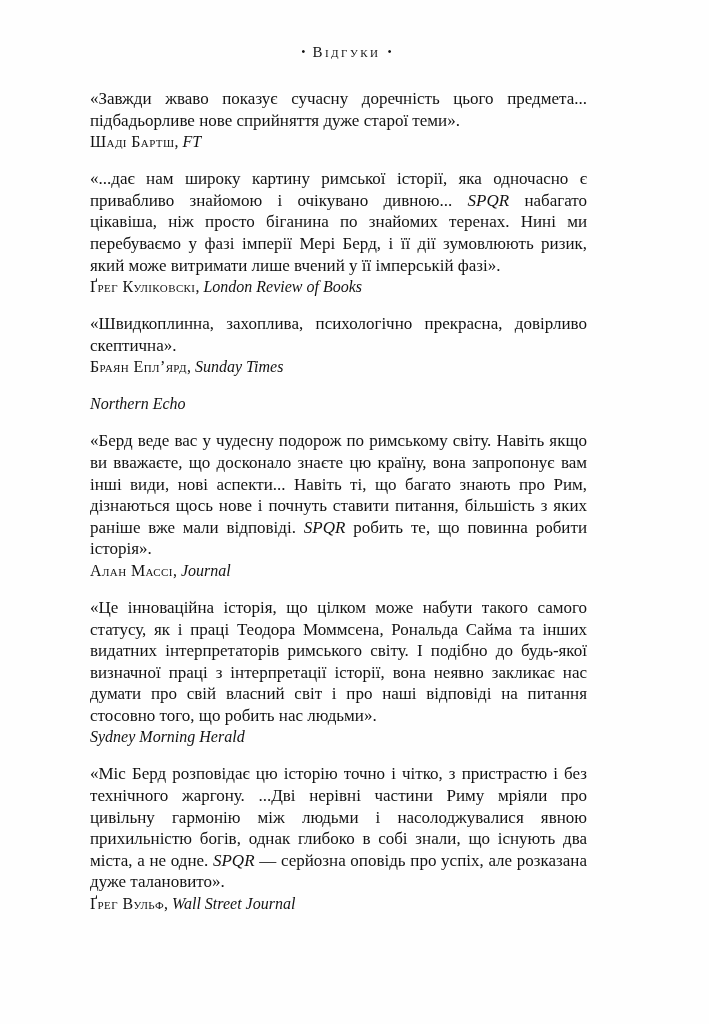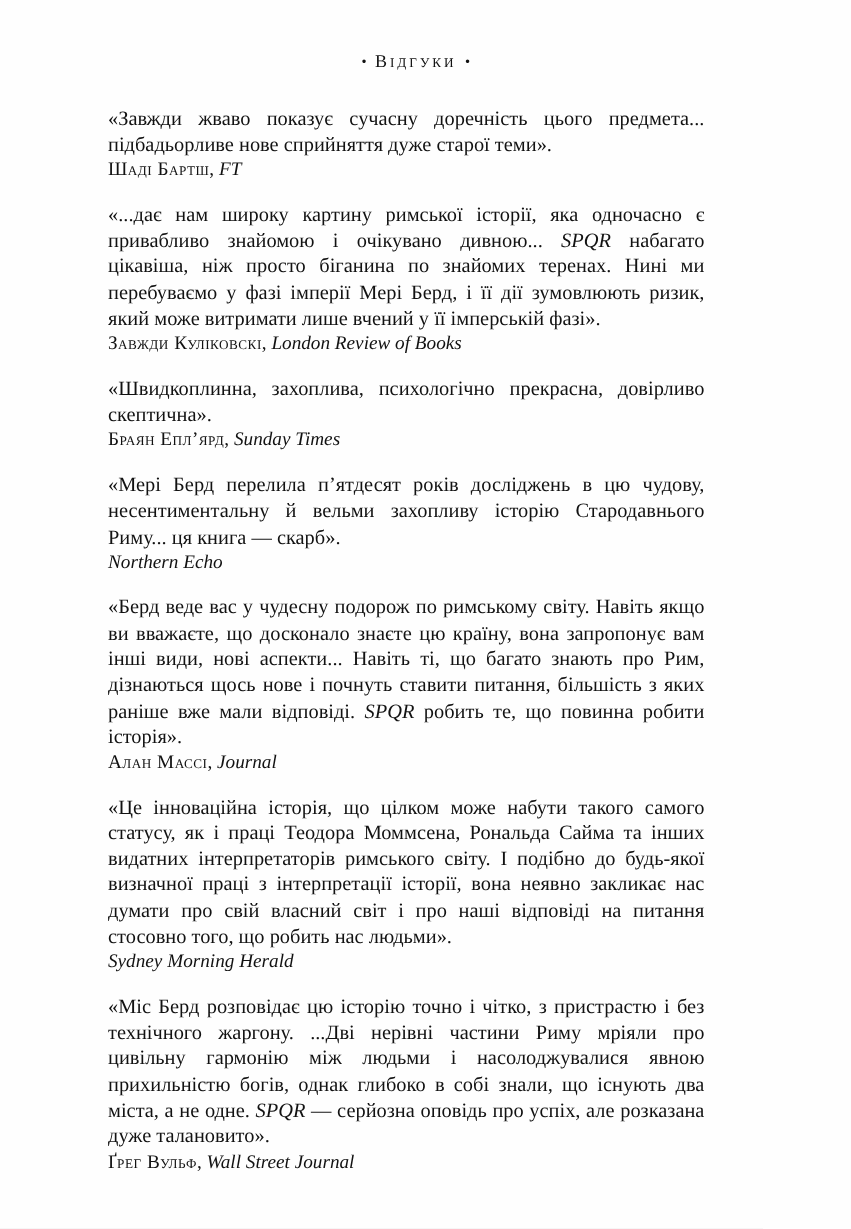--- a/index.html
+++ b/index.html
@@ -70,30 +70,29 @@
 
   <main>
 
     <article class="review">
       <p class="quote"><span>«Завжди жваво показує сучасну доречність цього предмета... підбадьорливе нове сприйняття дуже старої теми».</span></p>
       <p class="attribution"><span class="author">Шаді Бартш</span><span class="sep">, </span><span class="source">FT</span></p>
     </article>
 
     <article class="review">
       <p class="quote"><span>«...дає нам широку картину римської історії, яка одночасно є привабливо знайомою і очікувано дивною... </span><i>SPQR</i><span> набагато цікавіша, ніж просто біганина по знайомих теренах. Нині ми перебуваємо у фазі імперії Мері Берд, і її дії зумовлюють ризик, який може витримати лише вчений у її імперській фазі».</span></p>
-      <p class="attribution"><span class="author">Завжди Куліковскі</span><span class="sep">, </span><span class="source">London Review of Books</span></p>
+      <p class="attribution"><span class="author">Ґрег Куліковскі</span><span class="sep">, </span><span class="source">London Review of Books</span></p>
     </article>
 
     <article class="review">
       <p class="quote"><span>«Швидкоплинна, захоплива, психологічно прекрасна, довірливо скептична».</span></p>
       <p class="attribution"><span class="author">Браян Епл’ярд</span><span class="sep">, </span><span class="source">Sunday Times</span></p>
     </article>
 
     <article class="review">
-      <p class="quote"><span>«Мері Берд перелила п’ятдесят років досліджень в цю чудову, несентиментальну й вельми захопливу історію Стародавнього Риму... ця книга — скарб».</span></p>
       <p class="attribution"><span class="author"></span><span class="sep"></span><span class="source">Northern Echo</span></p>
     </article>
 
     <article class="review">
       <p class="quote"><span>«Берд веде вас у чудесну подорож по римському світу. Навіть якщо ви вважаєте, що досконало знаєте цю країну, вона запропонує вам інші види, нові аспекти... Навіть ті, що багато знають про Рим, дізнаються щось нове і почнуть ставити питання, більшість з яких раніше вже мали відповіді. </span><i>SPQR</i><span> робить те, що повинна робити історія».</span></p>
       <p class="attribution"><span class="author">Алан Массі</span><span class="sep">, </span><span class="source">Journal</span></p>
     </article>
 
     <article class="review">
       <p class="quote"><span>«Це інноваційна історія, що цілком може набути такого самого статусу, як і праці Теодора Моммсена, Рональда Сайма та інших видатних інтерпретаторів римського світу. І подібно до будь-якої визначної праці з інтерпретації історії, вона неявно закликає нас думати про свій власний світ і про наші відповіді на питання стосовно того, що робить нас людьми».</span></p>

